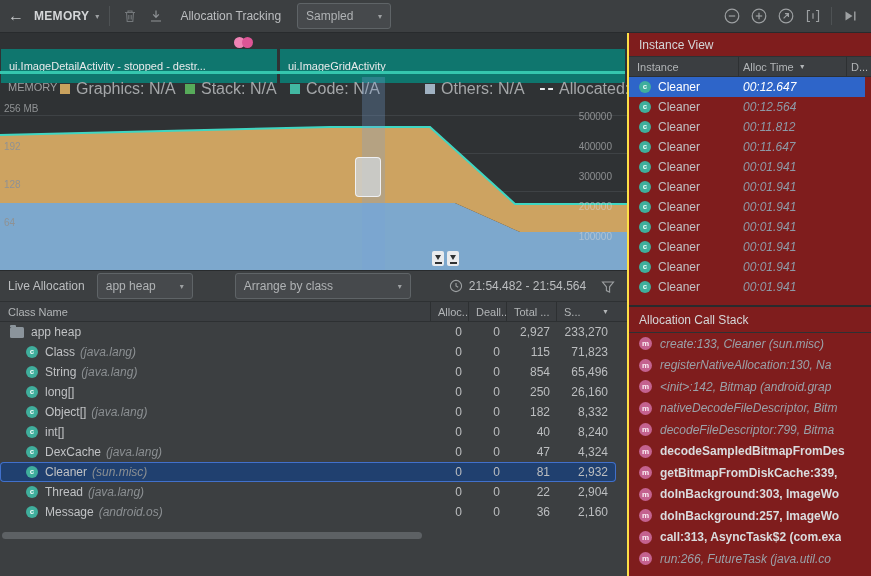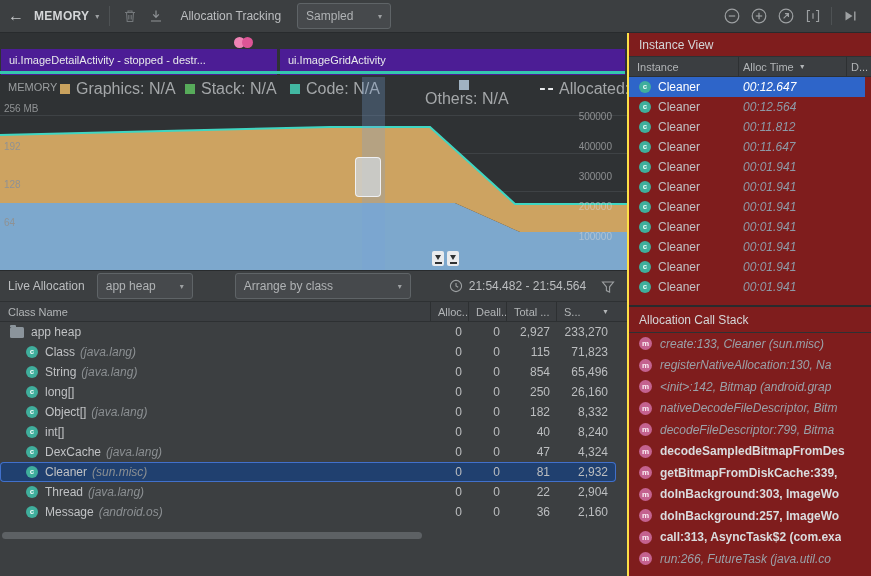--- a/index.html
+++ b/index.html
@@ -24,22 +24,22 @@
   .combo-sampled{width:94px;}
   .tb-spacer{flex:1;}
   .right-icons{display:flex;align-items:center;gap:9px;margin-right:4px;}
   .risep{width:1px;height:18px;background:#4e5254;}
 
   
   .left-top{position:absolute;left:0;top:33px;width:627px;height:270px;background:#2f3234;overflow:hidden;}
   .event-dot{position:absolute;top:4px;width:11px;height:11px;border-radius:50%;}
   .dot-a{left:234px;background:#ef83b5;}
   .dot-b{left:242px;background:#dd5596;}
-  .session-bar{position:absolute;top:16px;height:26px;background:#4c1d95;color:#e8eaeb;font-size:11px;
-               line-height:22px;padding:0 8px;box-sizing:border-box;white-space:nowrap;overflow:hidden;text-overflow:ellipsis;}
+  .session-bar{position:absolute;top:16px;height:34px;background:#0f766e;color:#e8eaeb;font-size:11px;
+               line-height:22px;padding:6px 8px;box-sizing:border-box;white-space:nowrap;overflow:hidden;text-overflow:ellipsis;}
   .bar-prev{left:1px;width:276px;}
   .bar-cur{left:280px;width:345px;}
   .session-line{position:absolute;left:0;top:38px;width:625px;height:3px;background:#35c6ae;}
   .legend-row{position:absolute;left:0;top:47px;width:625px;height:15px;}
   .mem-label{position:absolute;left:8px;top:1px;font-size:11px;color:#9b9ea0;}
   .lg-item{position:absolute;top:0;display:flex;align-items:center;font-size:16px;color:#a4a7a9;white-space:nowrap;}
   .lg-sw{width:10px;height:10px;margin-right:6px;display:inline-block;}
   .lg-dash{width:13px;height:0;border-top:2px dashed #e8eaec;margin-right:6px;display:inline-block;}
   .chart{position:absolute;left:0;top:67px;}
   .selection-band{position:absolute;left:362px;top:44px;width:23px;height:198px;background:rgba(120,160,215,.28);}
@@ -203,21 +203,21 @@
       <span class="mem-label">MEMORY</span>
       <span id="legend-items"><span class="lg-item" style="left: 60px;">
             <span class="lg-sw" style="background: rgb(201, 162, 94);"></span>
             <span>Graphics: N/A</span>
           </span><span class="lg-item" style="left: 185px;">
             <span class="lg-sw" style="background: rgb(87, 171, 90);"></span>
             <span>Stack: N/A</span>
           </span><span class="lg-item" style="left: 290px;">
             <span class="lg-sw" style="background: rgb(66, 184, 162);"></span>
             <span>Code: N/A</span>
-          </span><span class="lg-item" style="left: 425px; flex-direction: column;">
+          </span><span class="lg-item" style="left: 425px;">
             <span class="lg-sw" style="background: rgb(160, 178, 194);"></span>
             <span>Others: N/A</span>
           </span><span class="lg-item" style="left: 540px;">
             <span class="lg-dash" style="border-top-color: rgb(232, 234, 236);"></span>
             <span>Allocated: N/A</span>
           </span></span>
     </div>
 
     <svg class="chart" width="627" height="175" viewBox="0 0 627 175">
       <g stroke="#3e4245" stroke-width="1">

